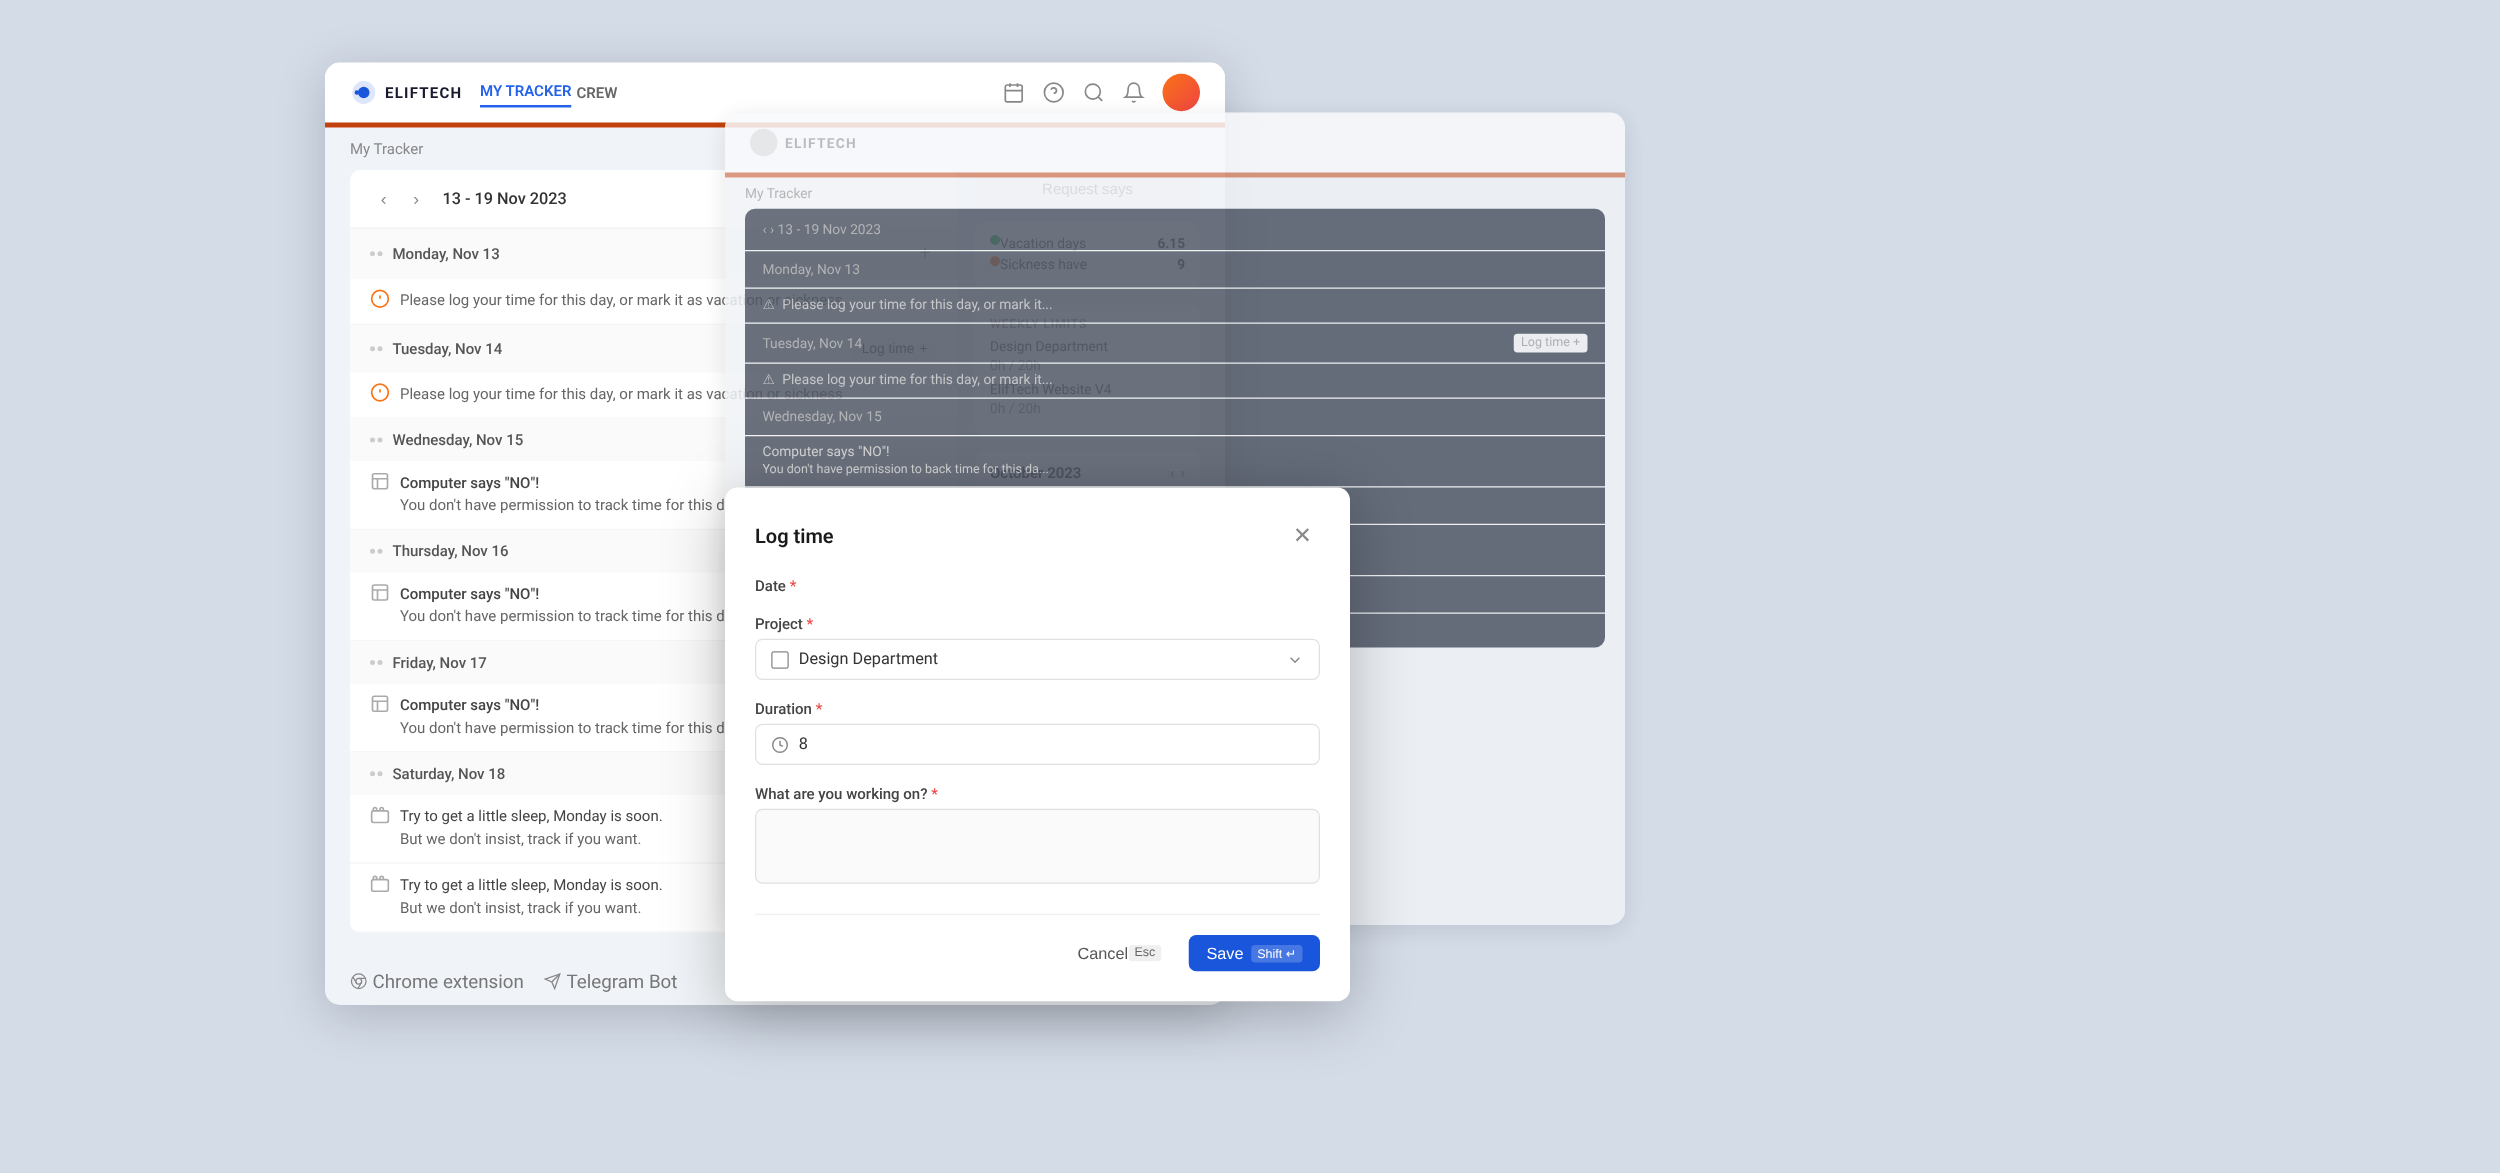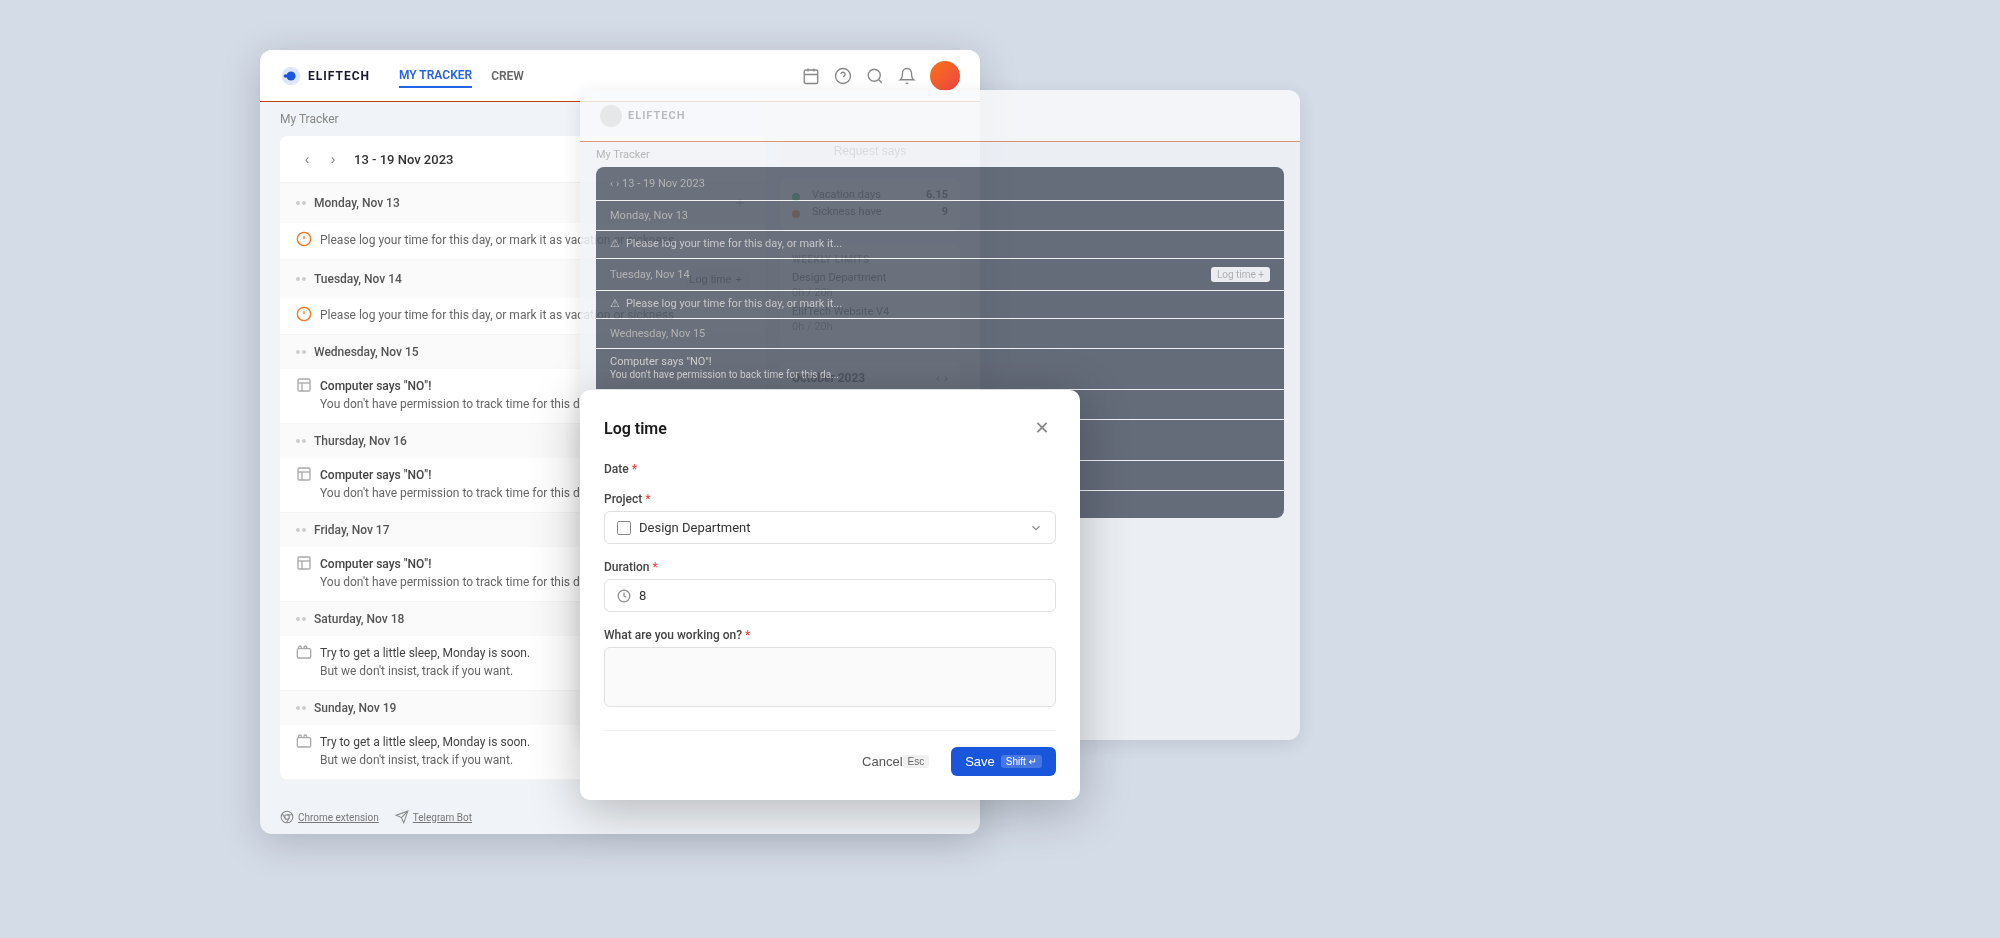--- a/index.html
+++ b/index.html
@@ -26,22 +26,22 @@
       top: 50px;
       overflow: hidden;
     }
 
     .topbar {
       background: white;
       display: flex;
       align-items: center;
       padding: 0 20px;
       height: 52px;
-      border-bottom: 1px solid #c2410c;
-      gap: 19px;
+      border-bottom: 4px solid #c2410c;
+      gap: 4px;
     }
     .logo-area {
       display: flex;
       align-items: center;
       gap: 6px;
       margin-right: 10px;
     }
     .logo-icon {
       width: 22px;
       height: 22px;
@@ -213,22 +213,22 @@
     }
     .leave-row {
       display: flex;
       align-items: center;
       justify-content: space-between;
       margin-bottom: 4px;
       font-size: 11px;
     }
     .leave-label {
       display: flex;
-      align-items: flex-end;
-      gap: 12px;
+      align-items: flex-start;
+      gap: 0;
       color: #555;
     }
     .leave-dot { width: 8px; height: 8px; border-radius: 50%; }
     .leave-dot.green { background: #22c55e; }
     .leave-dot.orange { background: #f97316; }
     .leave-val { font-weight: 600; color: #333; font-size: 11px; }
 
     .weekly-limits {
       background: white;
       border-radius: 8px;
@@ -306,27 +306,26 @@
       gap: 4px;
     }
     .cal-legend-dot { width: 6px; height: 6px; border-radius: 50%; background: #ef4444; display: inline-block; }
 
     .footer-links {
       display: flex;
       gap: 16px;
       padding: 10px 20px;
     }
     .footer-link {
-      font-size: 10px;
+      font-size: 15px;
       color: #777;
       display: flex;
       align-items: center;
       gap: 4px;
       cursor: pointer;
-      text-decoration: underline;
     }
 
     
     .bg-window {
       background: #f0f3f7;
       border-radius: 12px;
       box-shadow: 0 4px 20px rgba(0,0,0,0.12);
       width: 720px;
       min-height: 650px;
       position: absolute;
@@ -671,27 +670,20 @@
               <path d="M16 7V5a2 2 0 0 0-4 0v2M8 7V5a2 2 0 0 0-4 0v2"></path>
             </svg>
           <div>
             <div class="msg-text" style="color:#444;">Try to get a little sleep, Monday is soon.</div>
             <div class="msg-text">But we don't insist, track if you want.</div>
           </div>
         </div>
       </div>
 
       <div class="day-section">
-        <div class="day-header">
-          <div class="day-dots">
-              <div class="day-dot"></div>
-              <div class="day-dot"></div>
-            </div>
-          <span class="day-label">Sunday, Nov 19</span>
-        </div>
         <div class="day-message">
           <svg width="16" height="16" viewBox="0 0 24 24" fill="none" stroke="#aaa" stroke-width="2">
               <rect x="2" y="7" width="20" height="14" rx="2"></rect>
               <path d="M16 7V5a2 2 0 0 0-4 0v2M8 7V5a2 2 0 0 0-4 0v2"></path>
             </svg>
           <div>
             <div class="msg-text" style="color:#444;">Try to get a little sleep, Monday is soon.</div>
             <div class="msg-text">But we don't insist, track if you want.</div>
           </div>
         </div>

